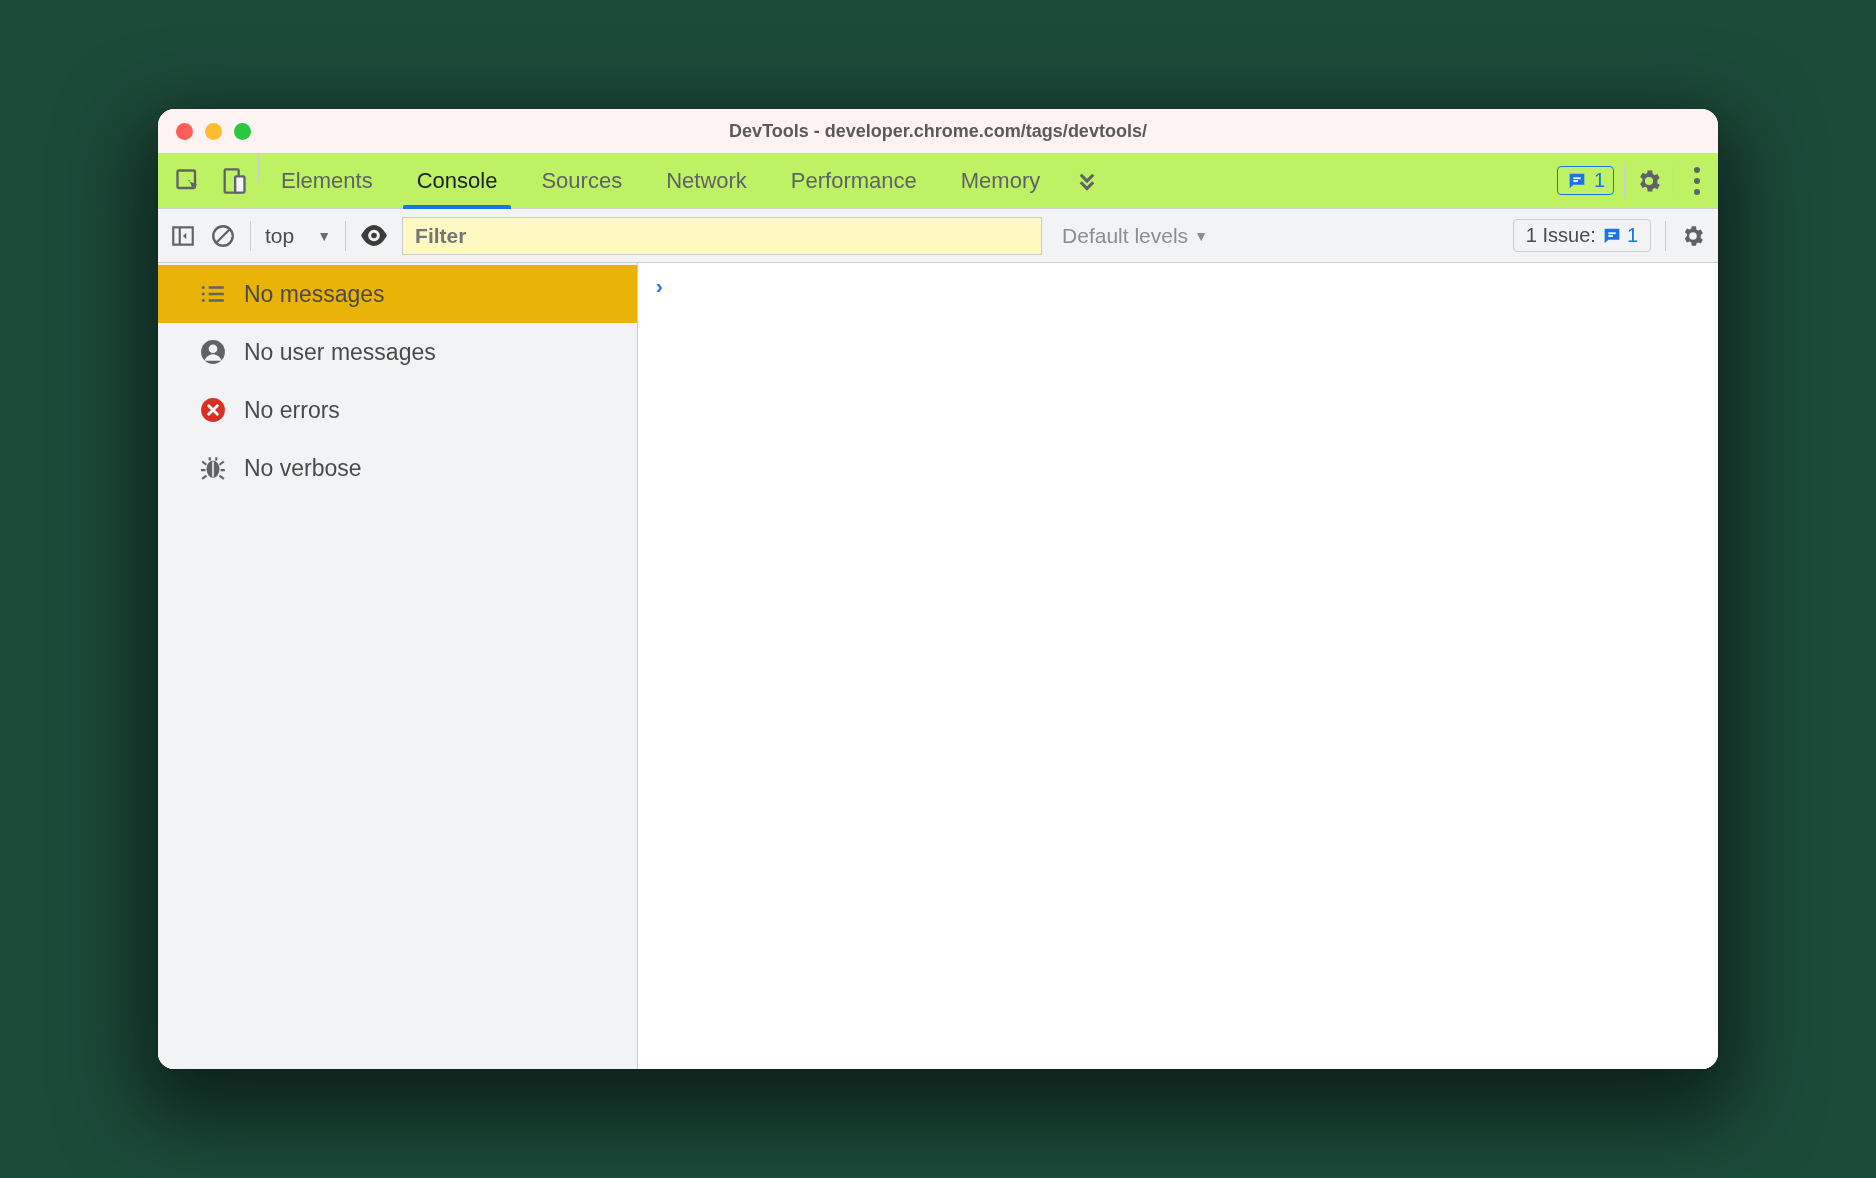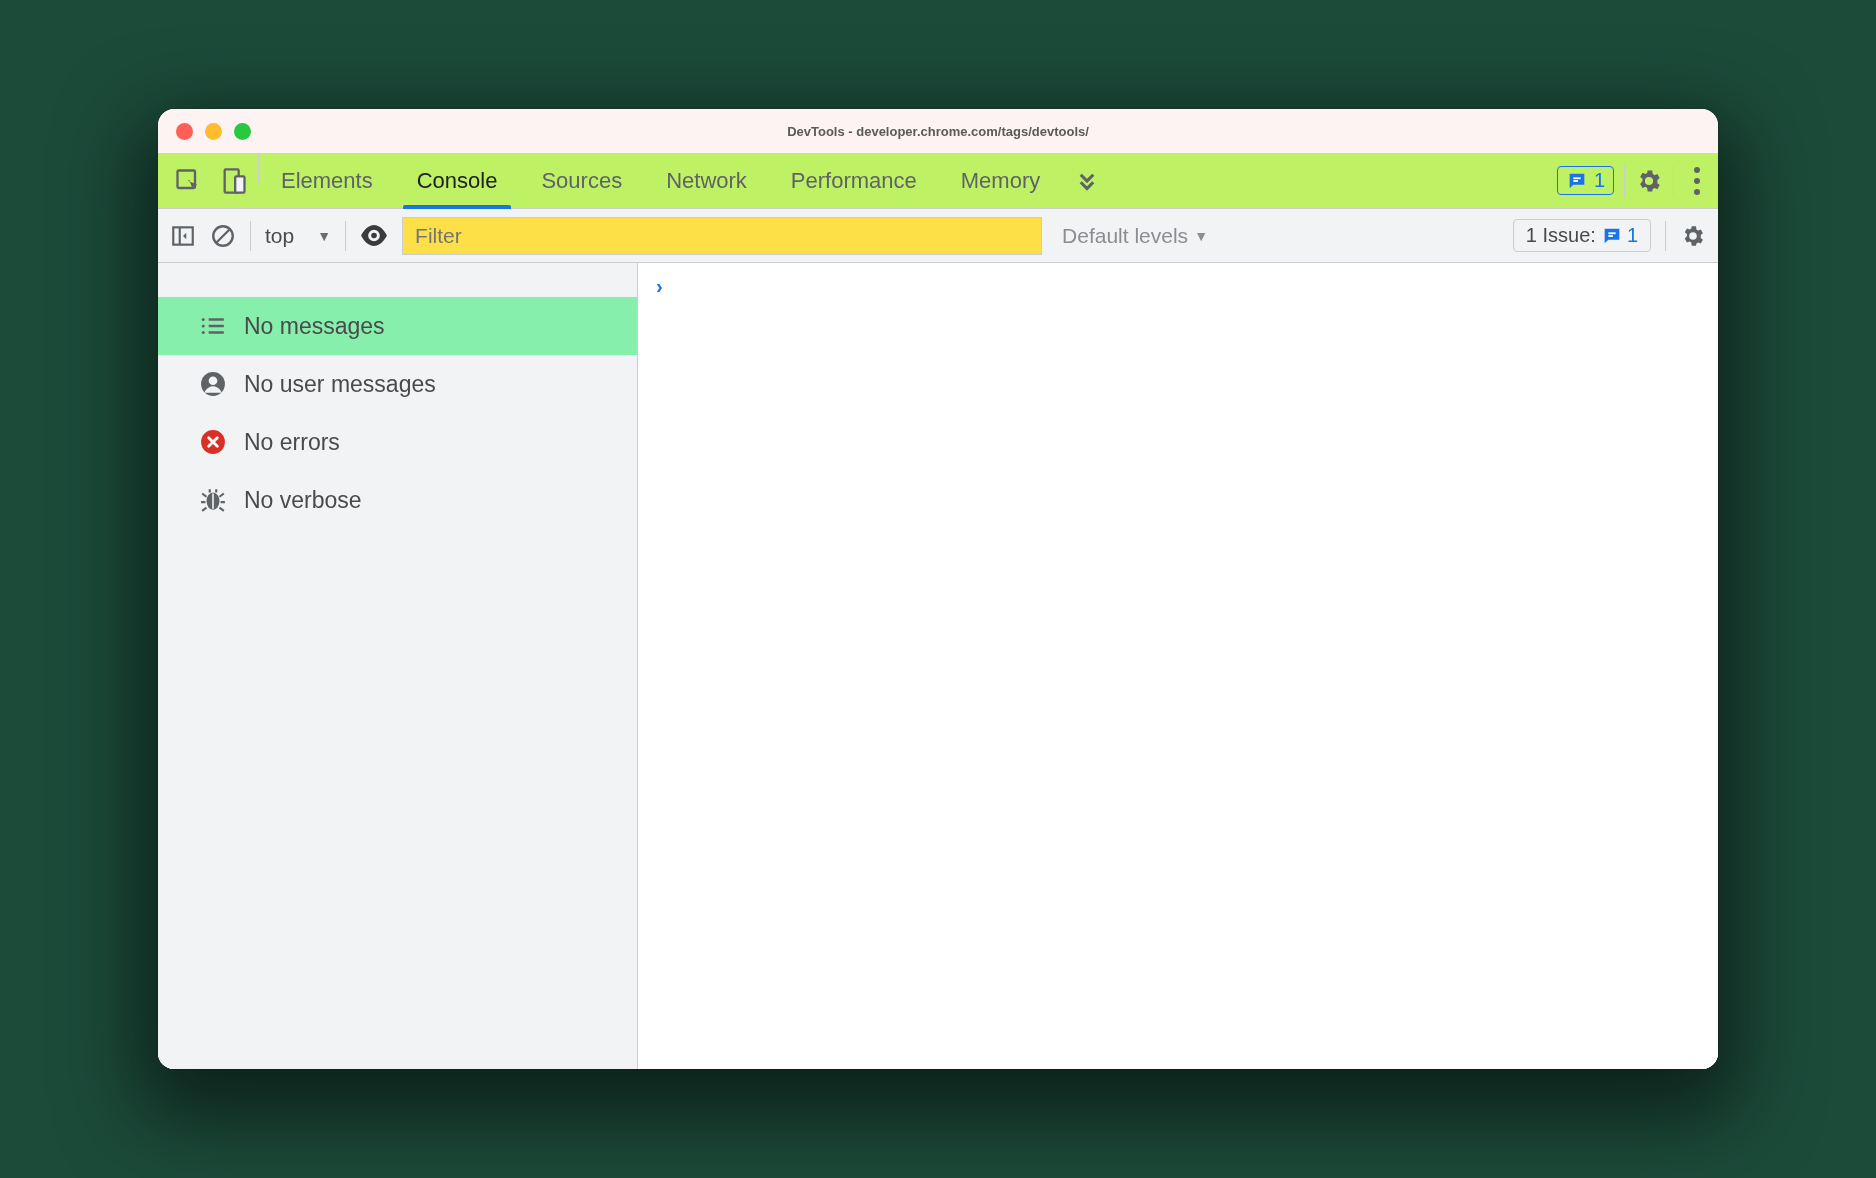--- a/index.html
+++ b/index.html
@@ -26,21 +26,21 @@
     background: #fdf3f2;
     display: flex; align-items: center;
     position: relative;
     border-top-left-radius: 16px; border-top-right-radius: 16px;
   }
   .traffic-lights { display:flex; gap:12px; padding-left:18px; }
   .tl { width:17px; height:17px; border-radius:50%; }
   .tl.red{background:#ff5f57;} .tl.yellow{background:#febc2e;} .tl.green{background:#28c840;}
   .titlebar-title {
     position:absolute; left:0; right:0; text-align:center;
-    font-size:13px; font-weight:600; color:#5a5a5a;
+    font-size:18px; font-weight:600; color:#5a5a5a;
     pointer-events:none;
   }
   
   .tabstrip {
     height:56px; background:#bef264;
     border-bottom:1px solid #cacdd1;
     display:flex; align-items:stretch;
     font-size:22px; color:#5f6368;
   }
   .tabstrip .left-icons { display:flex; align-items:center; padding:0 10px 0 16px; gap:18px;}
@@ -66,22 +66,22 @@
     height:54px; background:#f1f3f4; border-bottom:1px solid #cacdd1;
     display:flex; align-items:center; font-size:21px; color:#5f6368;
     padding:0 12px; gap:14px;
   }
   .ct-icon{ width:26px; height:26px; color:#5f6368; cursor:pointer;}
   .ct-sep{ width:1px; height:30px; background:#cacdd1;}
   .context-select{ display:flex; align-items:center; gap:23px; cursor:pointer; color:#4a4a4a;}
   .context-select .tri{ font-size:14px; color:#6b6b6b;}
   .eye-ic{ width:28px; height:22px; color:#3b3b3b; cursor:pointer;}
   .filter-input{
-    flex:0 0 640px; height:38px; border:1px solid #cacdd1; background:#fde047;
-    padding:0 12px; font-size:21px; color:#777; outline:none;
+    flex:0 0 640px; height:38px; border:1px solid #cacdd1; background:#fef9c3;
+    padding:0 12px; font-size:21px; color:#777; outline:none;font-weight:bold;
   }
   .levels{ display:flex; align-items:center; gap:6px; color:#8a8d91; cursor:pointer; margin-left:6px;}
   .levels .tri{ font-size:14px;}
   .issues-box{
     margin-left:auto;
     display:flex; align-items:center; gap:5px;
     border:1px solid #cacdd1; border-radius:4px;
     padding:4px 12px; color:#4a4a4a; font-size:20px; cursor:pointer;
   }
   .issues-box .chip{ color:#1a73e8; display:flex; align-items:center; gap:4px;}
@@ -90,21 +90,21 @@
   .body { flex:1; display:flex; background:#fff; }
   .sidebar{
     width:480px; background:#f1f3f4; border-right:1px solid #cacdd1;
     display:flex; flex-direction:column; padding-top:2px;
   }
   .side-row{
     display:flex; align-items:center; gap:18px;
     height:58px; padding-left:42px; font-size:23px; color:#4a4a4a;
     cursor:pointer;
   }
-  .side-row.selected{ background:#86efac;margin-top:32px;}
+  .side-row.selected{ background:#eab308;}
   .side-row .ic{ width:26px; height:26px; flex:0 0 26px;}
   .console-area{ flex:1; position:relative; background:#fff;}
   .prompt{ position:absolute; top:12px; left:18px; color:#1a73e8; font-size:20px; font-weight:700;}
   svg{display:block;}
 </style>
 </head>
 <body>
 
 <div class="stage">
   <div class="window">

